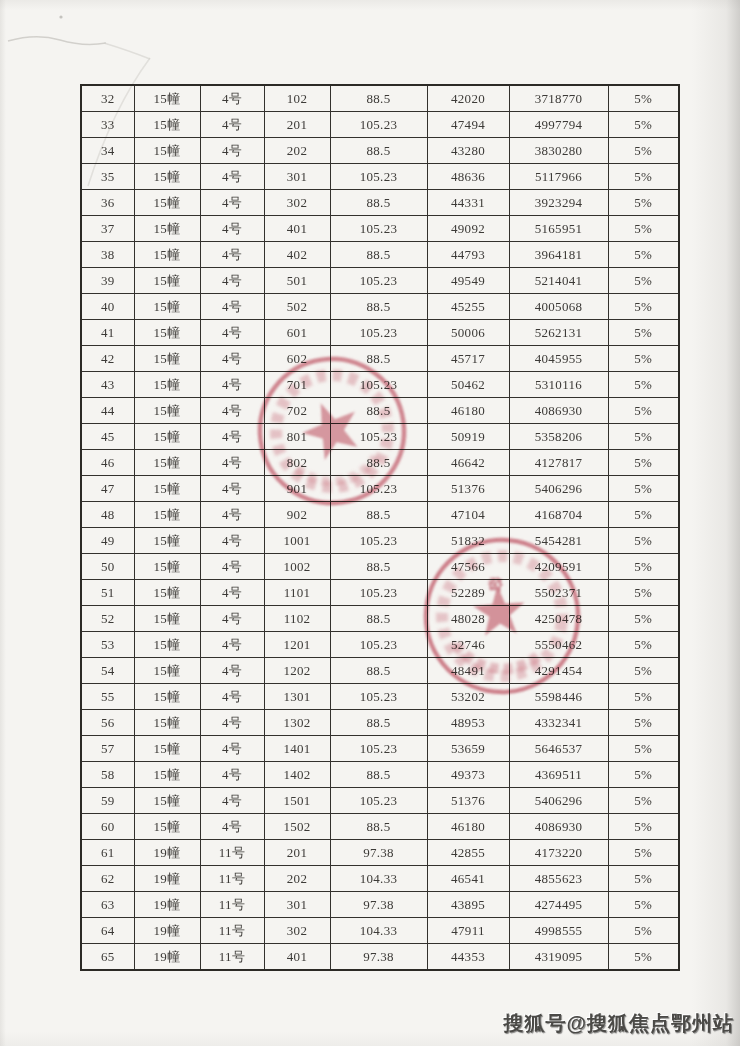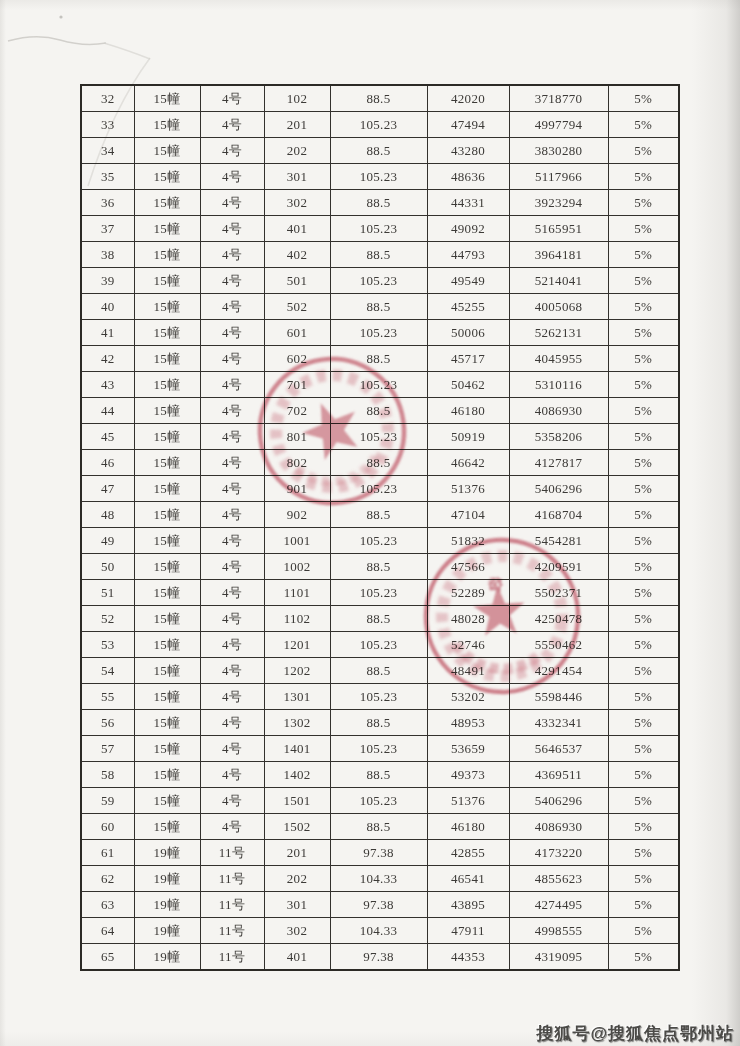--- a/index.html
+++ b/index.html
@@ -28,24 +28,23 @@
     border:1.5px solid #33312d;
     font-size:13px;color:#3c3a37;letter-spacing:0.3px;
     overflow:hidden;white-space:nowrap;
   }
   table.price-table{border:2px solid #2c2a26;}
   .stamp{position:absolute;z-index:4;mix-blend-mode:multiply;pointer-events:none;}
   .stamp svg{display:block;}
   .watermark{
     position:absolute;right:6px;top:1010px;z-index:6;
     font-family:"Liberation Sans","DejaVu Sans",sans-serif;
-    font-weight:700;font-size:17px;letter-spacing:1px;color:#4b4a47;
+    font-weight:700;font-size:20px;letter-spacing:1px;color:#4b4a47;
     text-shadow:-1px -1px 0 rgba(255,255,255,0.95), 1px 1px 1px rgba(40,40,40,0.55);
     white-space:nowrap;
-    margin-top:12px;
   }
 </style>
 </head>
 <body>
 
 <svg class="artifacts" width="300" height="220" viewBox="0 0 300 220">
   <g fill="none" stroke="#c7c5c0" stroke-width="1.6" opacity="0.75">
     <path d="M8,41 q28,-8 52,-1 t46,3"></path>
     <path d="M104,43 q26,8 46,16" opacity="0.6"></path>
     <path d="M150,58 C122,96 102,142 88,186" opacity="0.55"></path>

